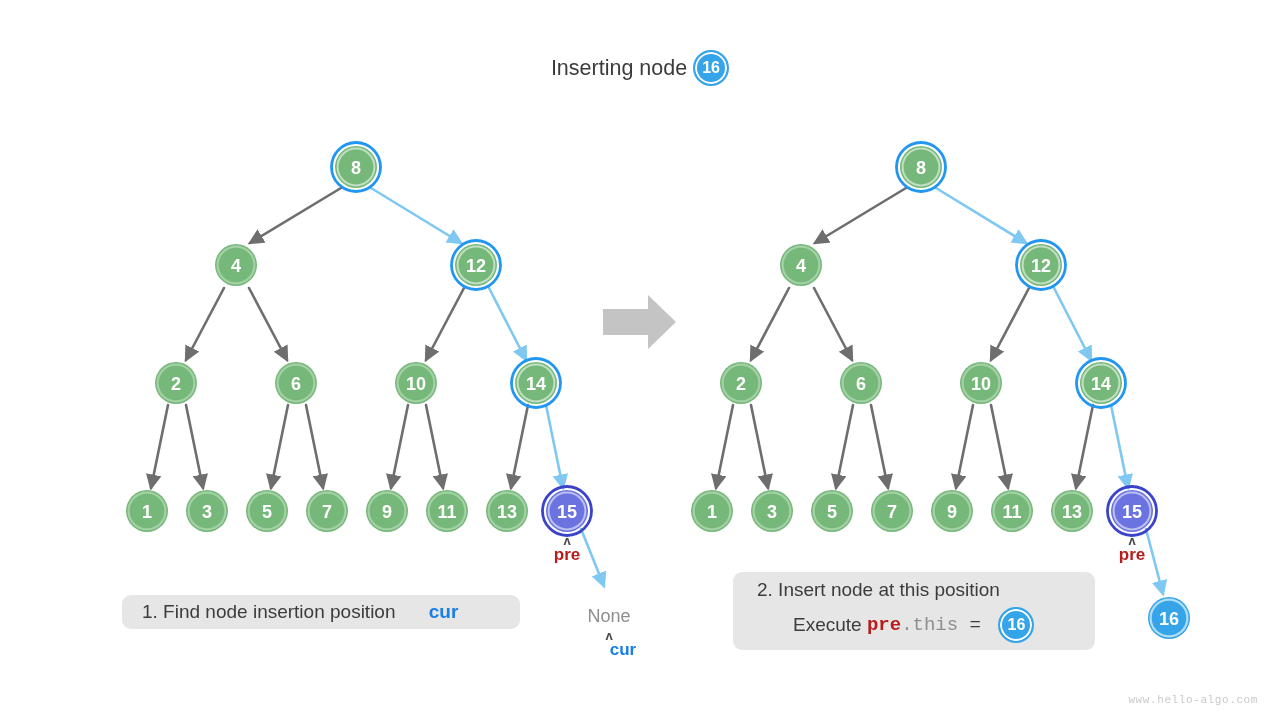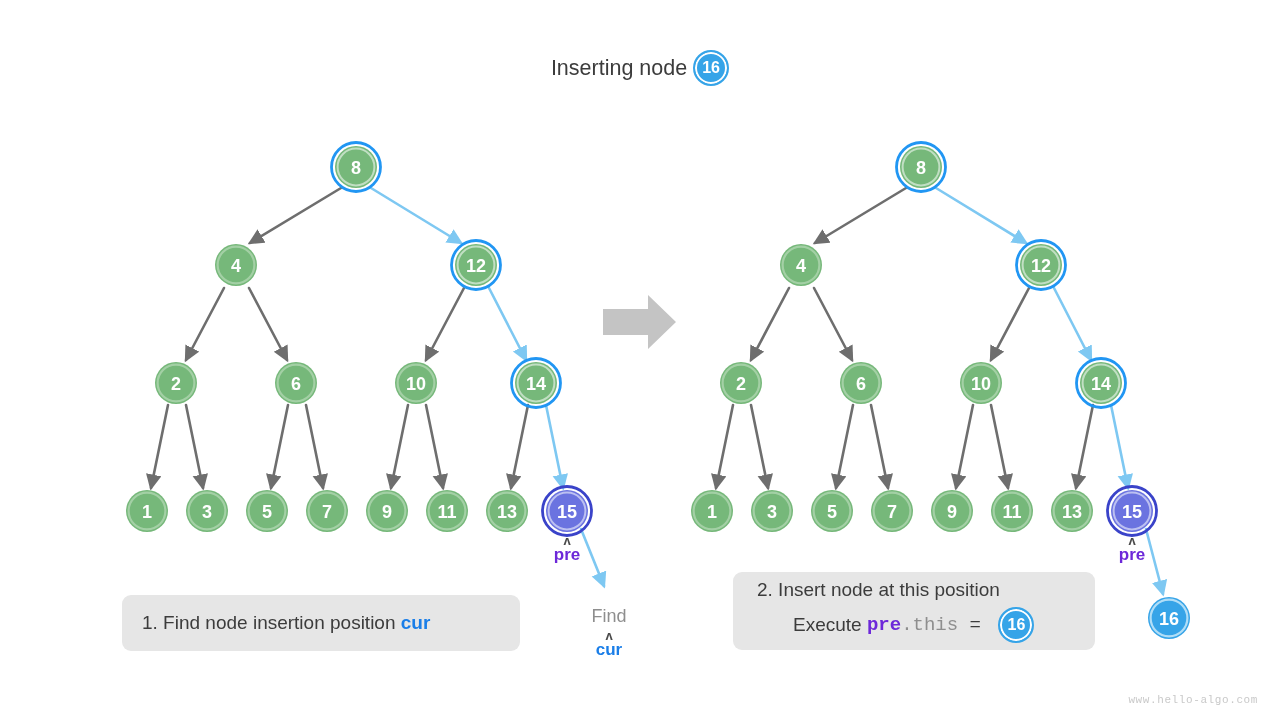--- a/index.html
+++ b/index.html
@@ -29,22 +29,22 @@
     box-shadow:0 0 0 2px #ffffff inset;
   }
 
   .caption{
     position:absolute;background:#e6e6e6;border-radius:9px;
     color:#3c3c3c;font-size:19px;box-sizing:border-box;
     display:flex;flex-direction:column;justify-content:center;
   }
   .caption .row{display:flex;align-items:center;white-space:pre;}
   .mono{font-family:"Liberation Mono","DejaVu Sans Mono",monospace;}
-  .blue-b{color:#1a7ee8;font-weight:700;}
-  .indigo-b{color:#6d28d9;font-weight:700;}
+  .blue-b{color:#1a7ee8;font-weight:700;margin-left:28px;}
+  .indigo-b{color:#b91c1c;font-weight:700;}
   .grey-t{color:#8e8e8e;}
 
   .ptr{
     position:absolute;text-align:center;font-weight:700;font-size:17px;
     font-family:"Liberation Sans","DejaVu Sans",sans-serif;
   }
   .ptr .caret{display:block;color:#4a4a4a;font-size:13px;font-weight:700;line-height:9px;}
   .ptr .lbl{display:block;line-height:20px;}
   .none-lbl{position:absolute;color:#8e8e8e;font-size:18px;text-align:center;}
 
@@ -282,33 +282,33 @@
           <text x="1169" y="624.5" text-anchor="middle" fill="#ffffff" font-size="18" font-weight="700" font-family="&quot;Liberation Sans&quot;,&quot;DejaVu Sans&quot;,sans-serif">16</text>
         </g>
       </svg>
     </div>
 
   <div class="title-wrap">
     <span class="t-seg">Inserting node </span>
     <span class="badge badge-16">16</span>
   </div>
 
-  <div class="caption" style="left:122px;top:595px;width:398px;height:56px;padding:0 20px;">
+  <div class="caption" style="left:122px;top:595px;width:398px;height:34px;padding:0 20px;">
     <div class="row">
       <span>1. Find node insertion position </span>
       <span class="blue-b">cur</span>
     </div>
   </div>
 
   <div class="ptr" style="left:537px;top:536px;width:60px;">
     <span class="caret">ʌ</span>
     <span class="lbl indigo-b">pre</span>
   </div>
 
-  <div class="none-lbl" style="left:574px;top:606px;width:70px;">Find</div>
+  <div class="none-lbl" style="left:574px;top:606px;width:70px;">None</div>
 
   <div class="ptr" style="left:579px;top:631px;width:60px;">
     <span class="caret">ʌ</span>
     <span class="lbl blue-b">cur</span>
   </div>
 
   <div class="caption" style="left:733px;top:572px;width:362px;height:78px;padding:12px 24px;gap:6px;">
     <div class="row">
       <span>2. Insert node at this position</span>
     </div>

